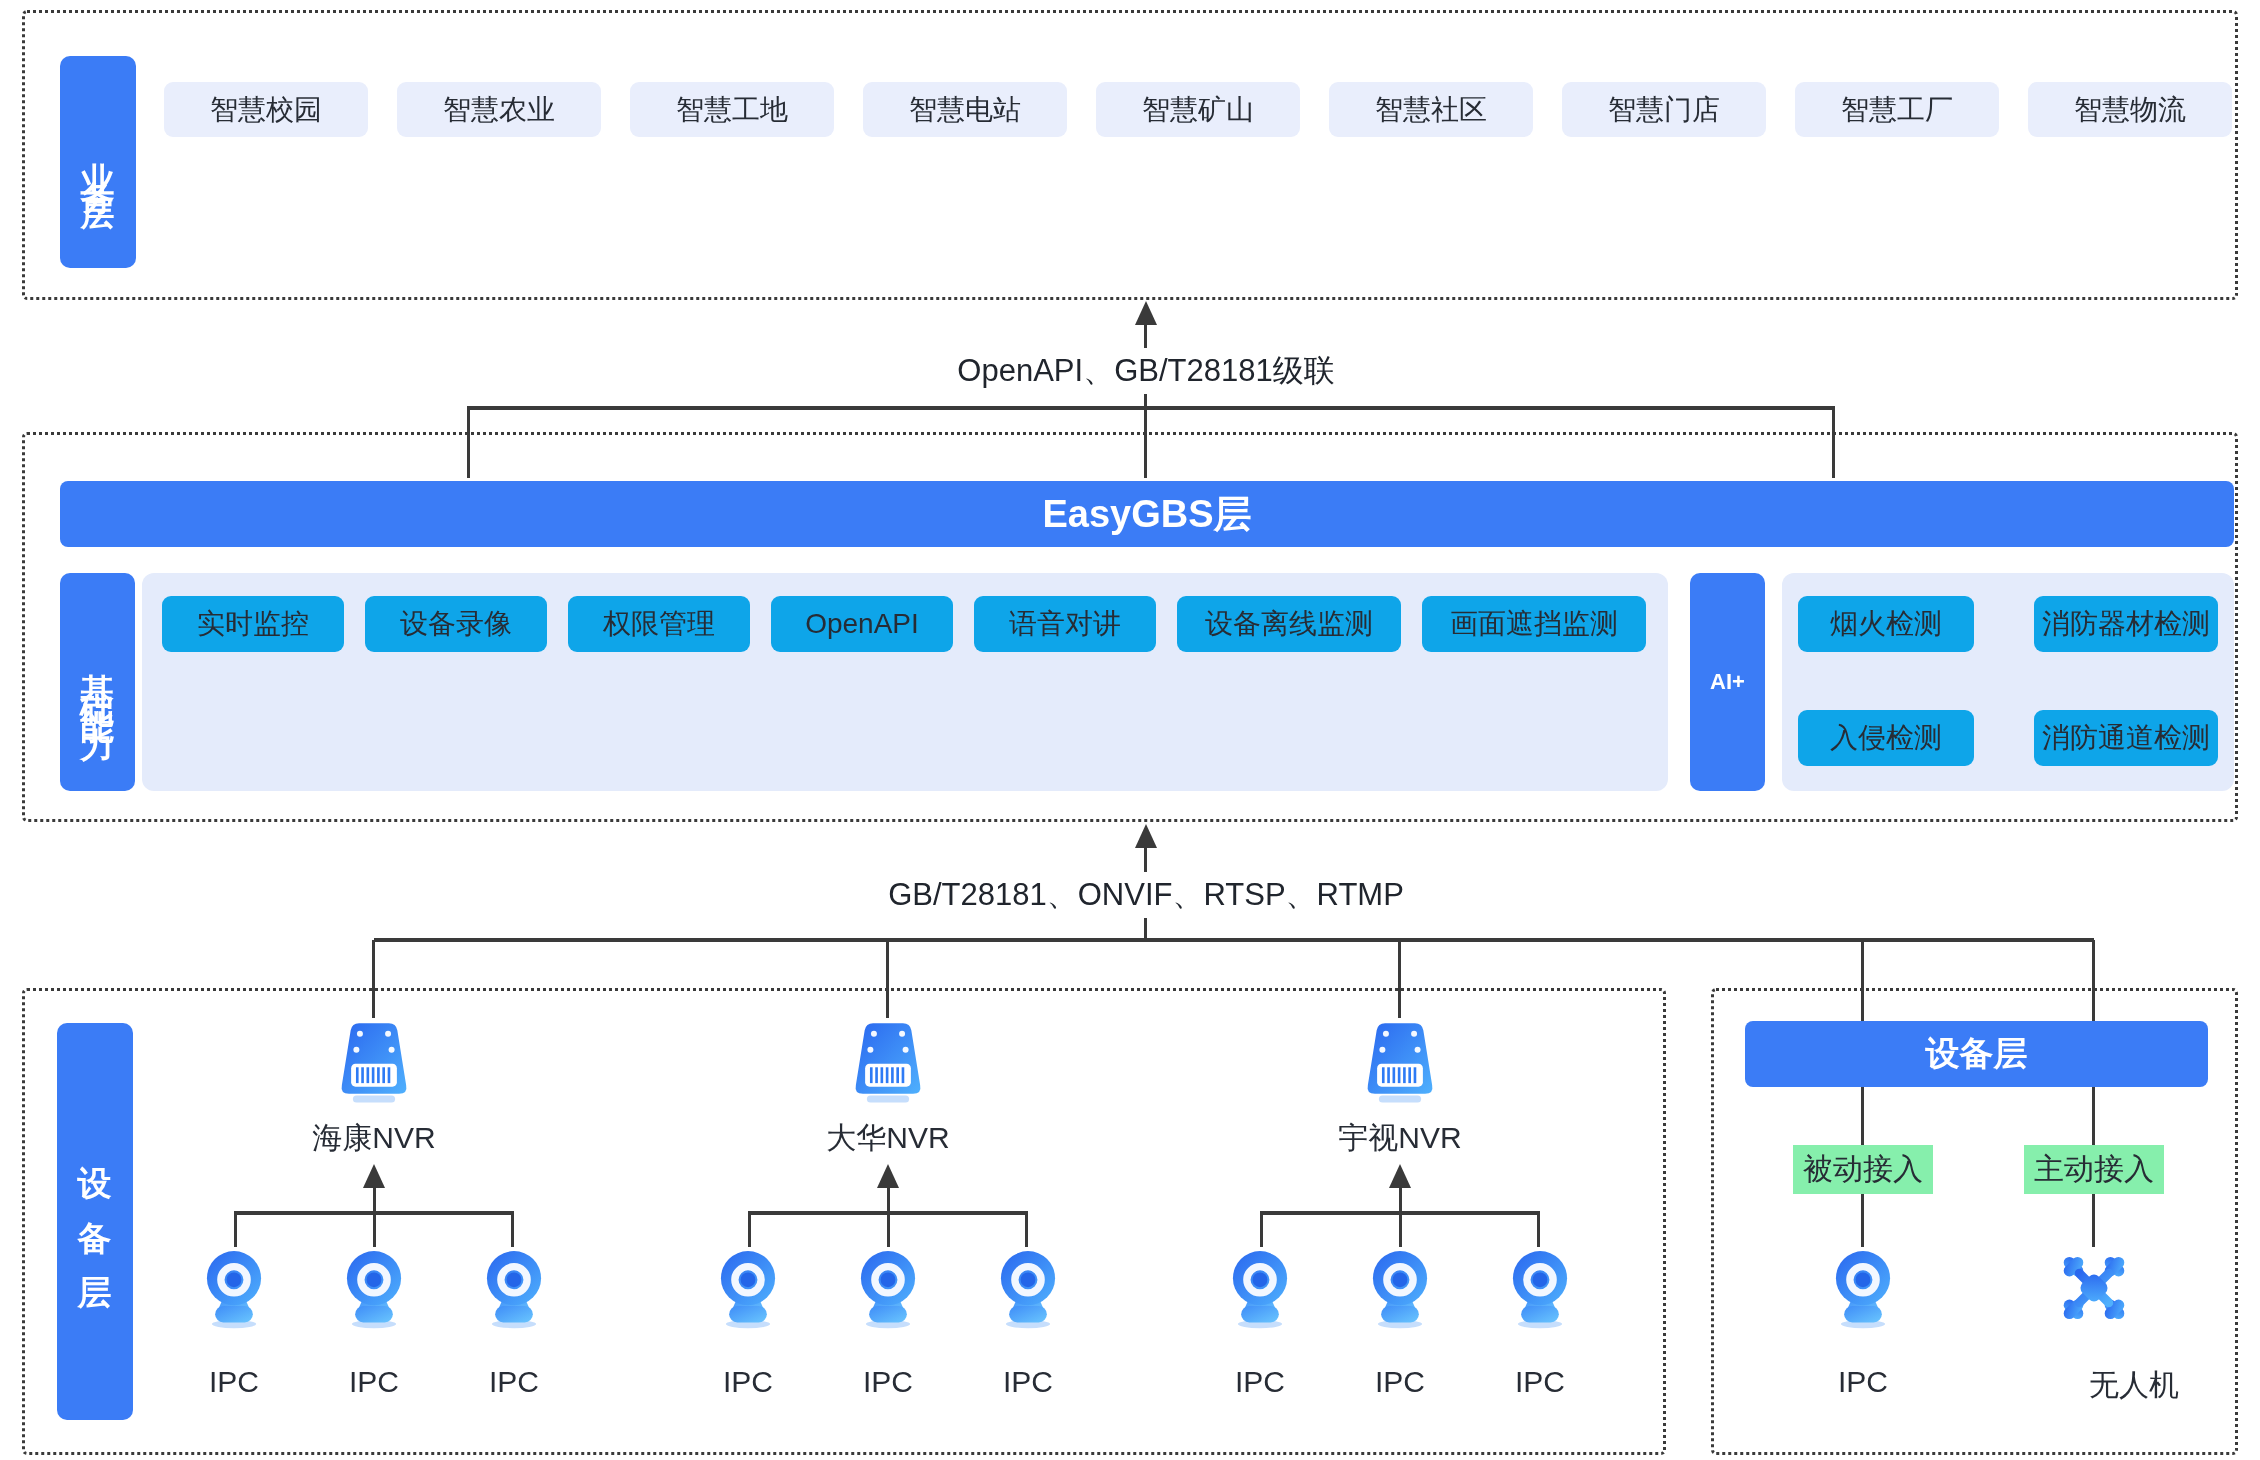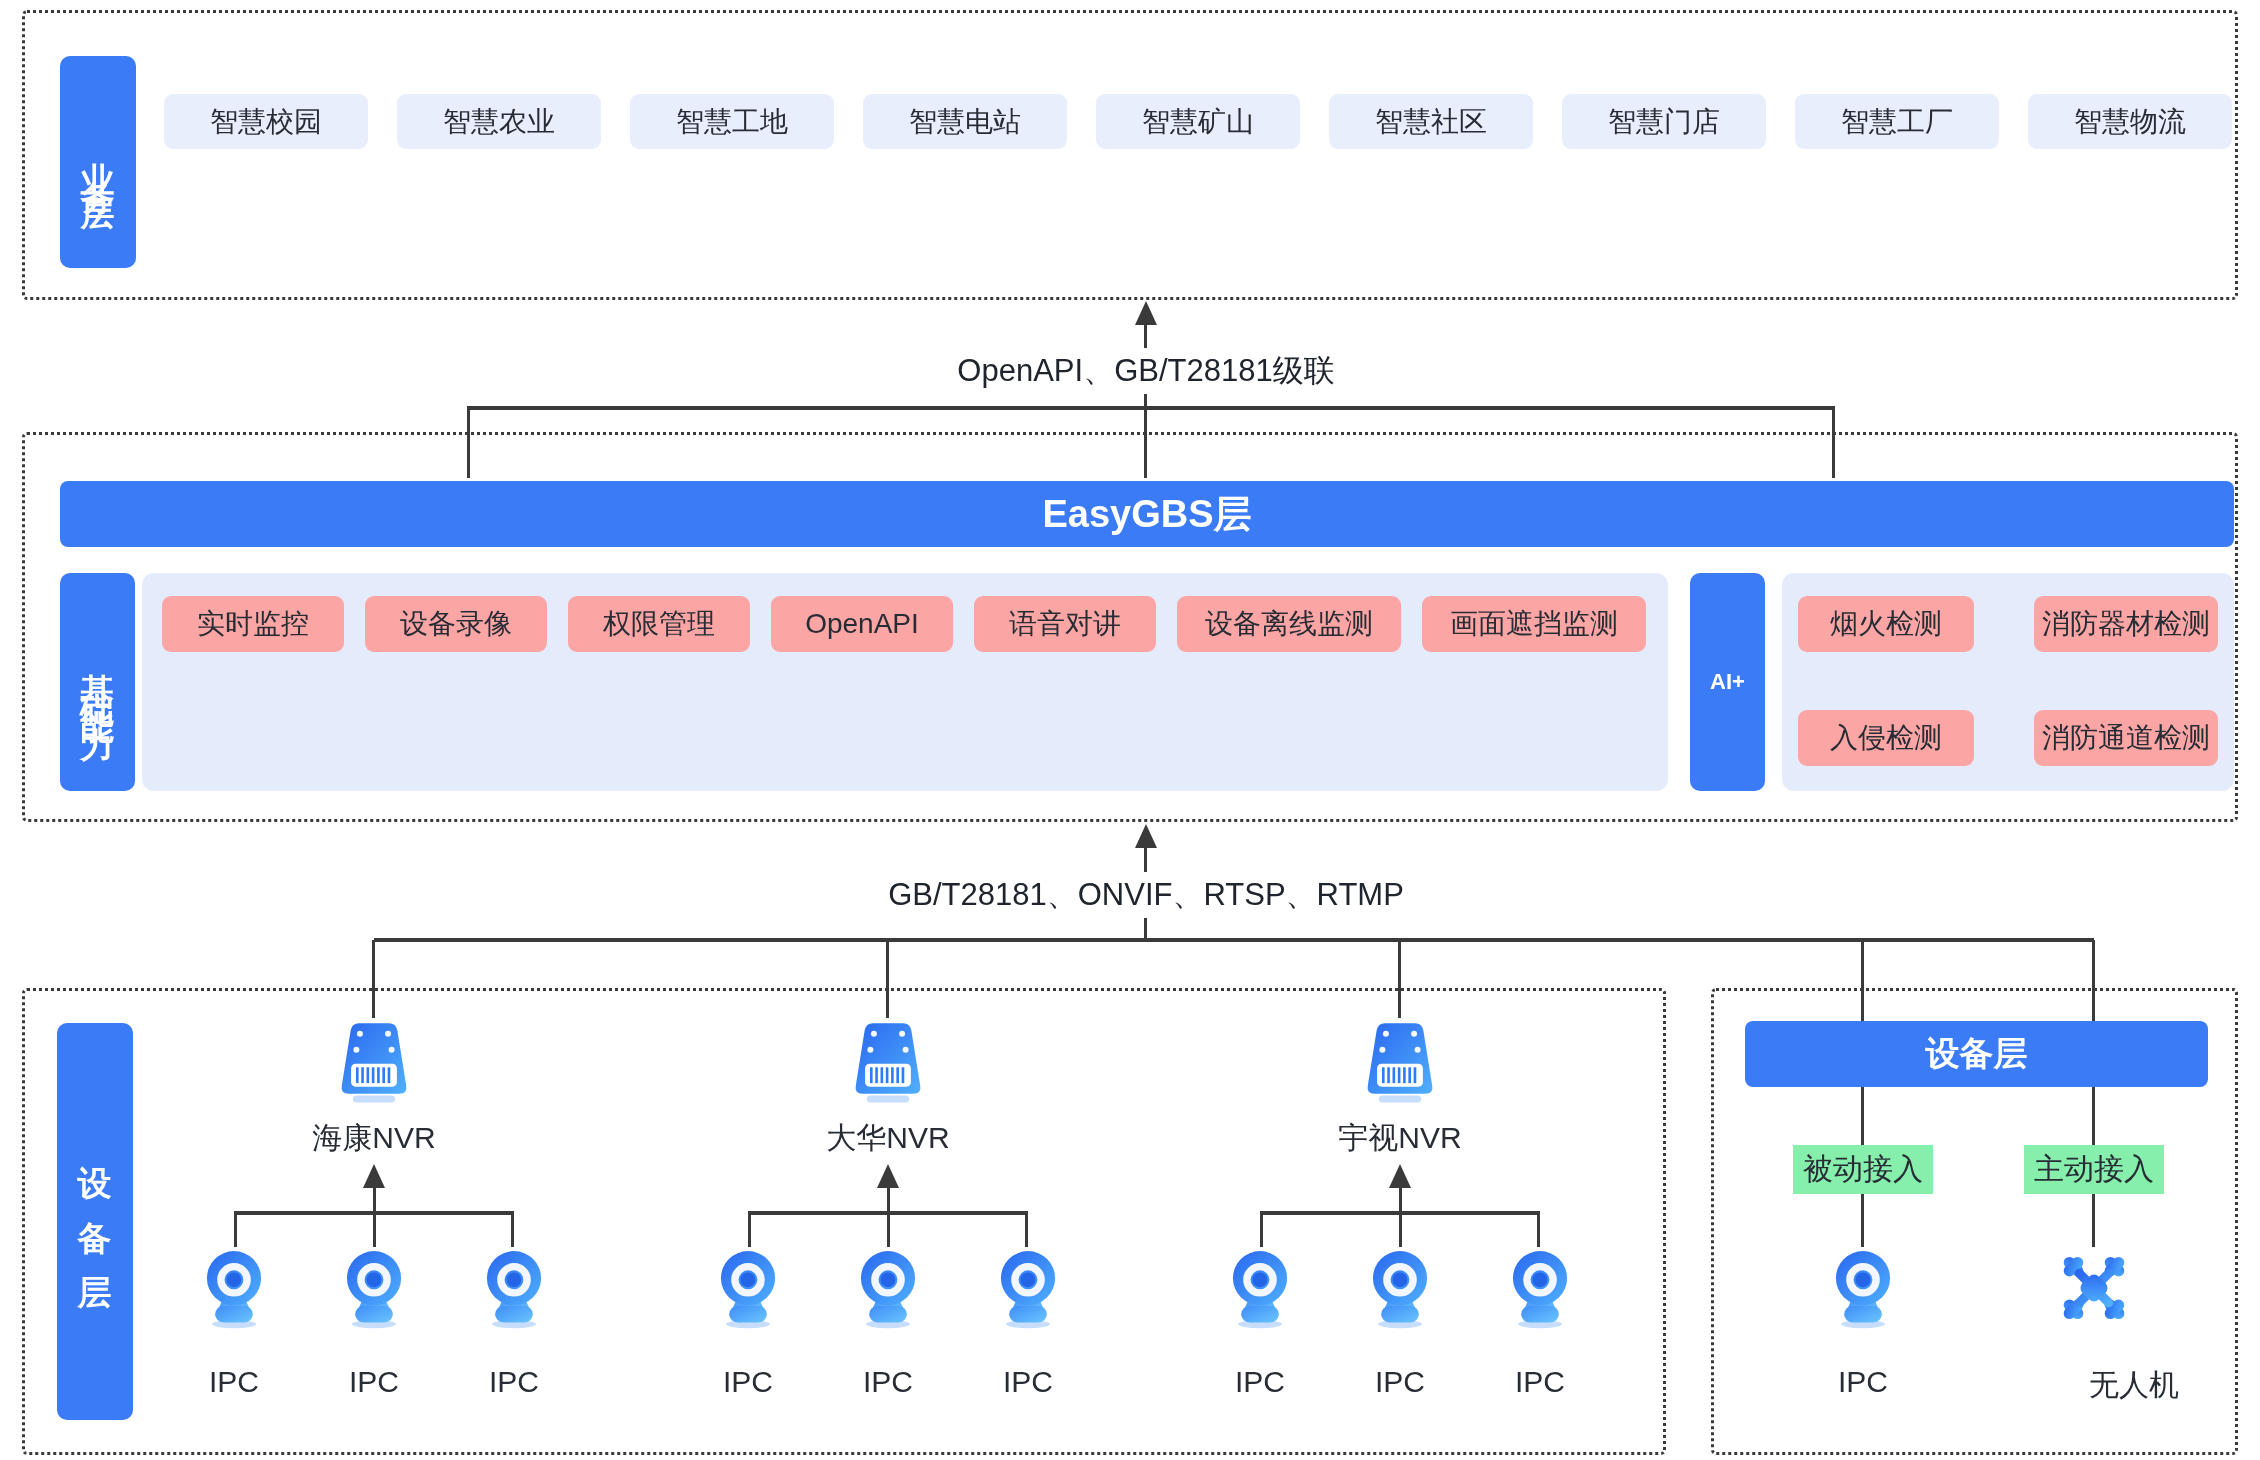--- a/index.html
+++ b/index.html
@@ -11,21 +11,21 @@
   
   .vlabel{position:absolute;background:#3b7cf6;border-radius:10px;color:#fff;
           font-weight:700;font-size:34px;display:flex;align-items:center;justify-content:center;
           writing-mode:vertical-rl;text-orientation:upright;letter-spacing:18px;z-index:2;}
   .vlabel.tall{letter-spacing:56px;}
   
   .trow{position:absolute;display:flex;gap:29px;}
   .tile{height:55px;border-radius:9px;background:#e9eefc;display:flex;align-items:center;
         justify-content:center;font-size:28px;font-weight:500;color:#272c35;white-space:nowrap;}
   .top-tile{width:204px;}
-  .wtile{background:#fca5a5;height:56px;border-radius:9px;display:flex;align-items:center;
+  .wtile{background:#0ea5e9;height:56px;border-radius:9px;display:flex;align-items:center;
          justify-content:center;font-size:28px;font-weight:500;color:#272c35;white-space:nowrap;}
   .w-s{width:182px;} .w-l{width:224px;} .w-as{width:180px;} .w-al{width:188px;margin-left:44px;}
   .cap-container{position:absolute;background:#e4ebfb;border-radius:12px;box-sizing:border-box;
                  display:flex;flex-direction:column;gap:58px;z-index:1;}
   .cap-row{display:flex;gap:21px;}
   .ai-row{display:flex;gap:16px;}
   
   .gbs-bar{position:absolute;background:#3b7cf6;border-radius:8px;color:#fff;font-weight:700;
            font-size:38px;display:flex;align-items:center;justify-content:center;z-index:2;text-align:center;}
   .dev-header{position:absolute;background:#3b7cf6;border-radius:8px;color:#fff;font-weight:700;
@@ -102,21 +102,21 @@
       <path d="M32,32 L68,68 M68,32 L32,68" stroke="url(#gBlue)" stroke-width="11" stroke-linecap="round"></path>
       <rect x="36" y="36" width="28" height="28" rx="8" transform="rotate(45 50 50)" fill="url(#gBlue)"></rect>
     </symbol>
   </defs>
 </svg>
 
 <div class="page">
 
   <section class="dbox" style="left:22px;top:10px;width:2216px;height:290px;">
     <div class="vlabel" style="left:35px;top:43px;width:76px;height:212px;">业务层</div>
-    <div class="trow" style="left:139px;top:81px;">
+    <div class="trow" style="left:139px;top:69px;">
       <div class="tile top-tile">智慧校园</div>
       <div class="tile top-tile">智慧农业</div>
       <div class="tile top-tile">智慧工地</div>
       <div class="tile top-tile">智慧电站</div>
       <div class="tile top-tile">智慧矿山</div>
       <div class="tile top-tile">智慧社区</div>
       <div class="tile top-tile">智慧门店</div>
       <div class="tile top-tile">智慧工厂</div>
       <div class="tile top-tile">智慧物流</div>
     </div>

